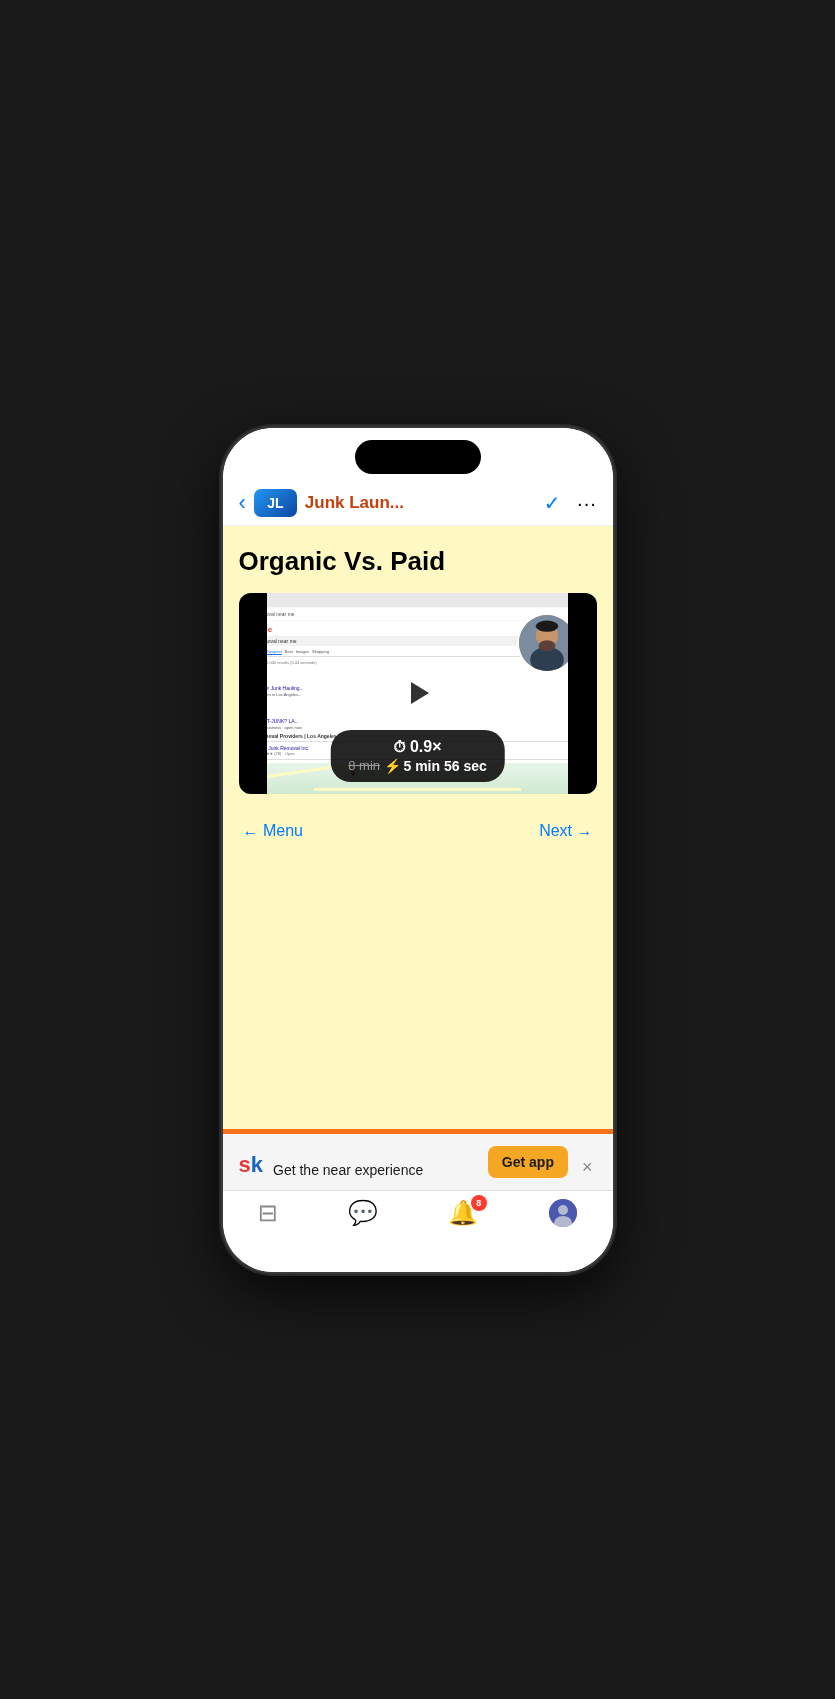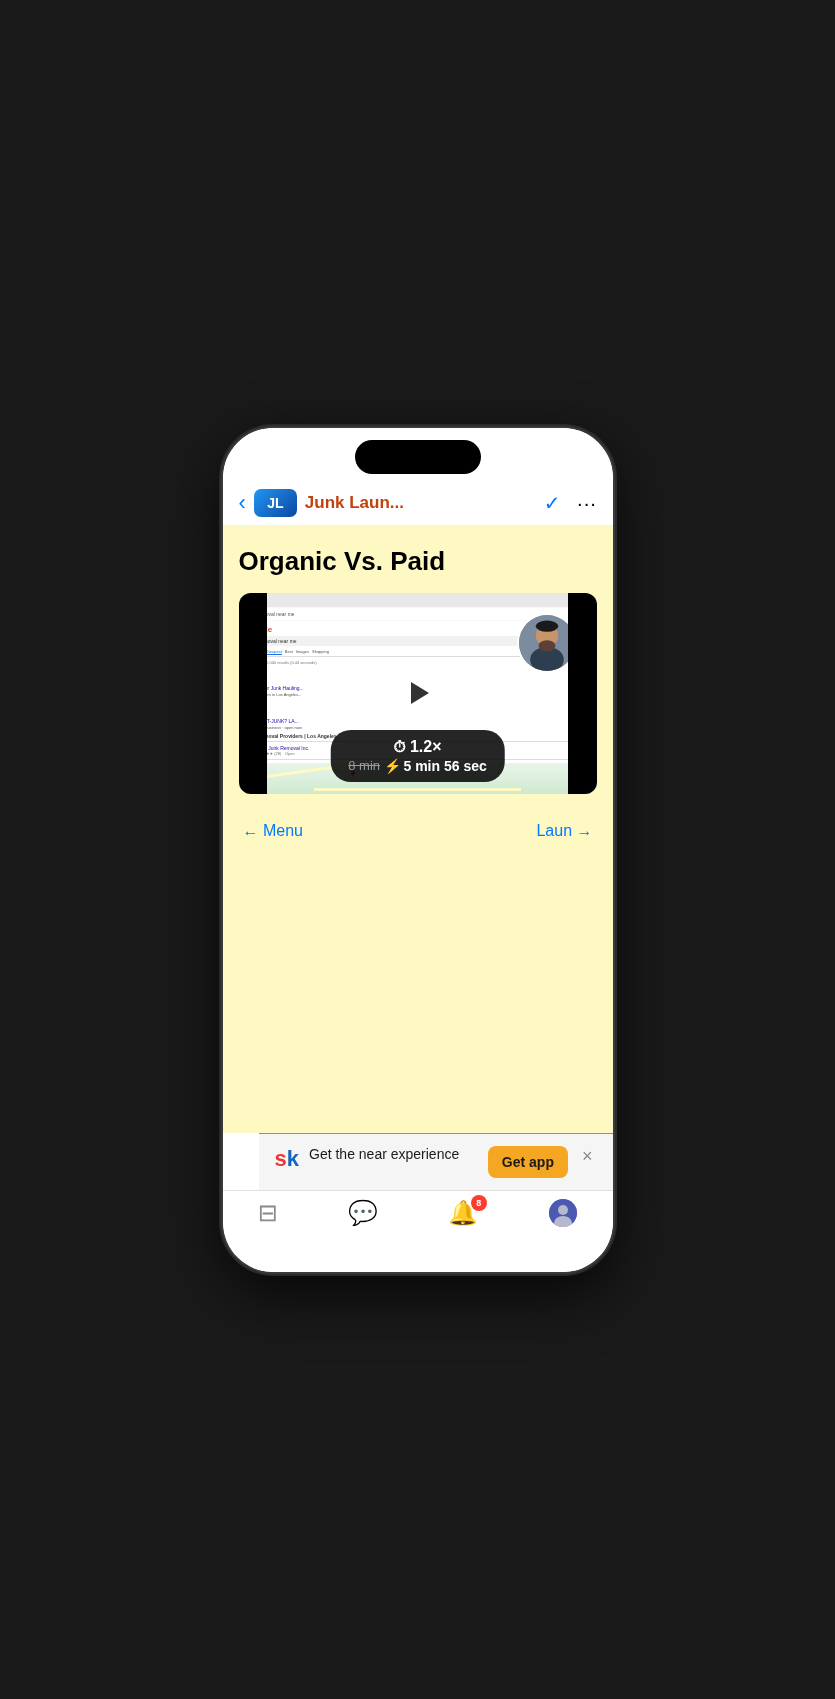--- a/index.html
+++ b/index.html
@@ -396,27 +396,26 @@
       align-items: center;
       gap: 4px;
       cursor: pointer;
       background: none;
       border: none;
     }
 
     
     .bottom-banner {
       background: #f5f5f5;
-      border-top: 1px solid #f97316;
+      border-top: 5px solid #f97316;
       padding: 12px 16px;
       display: flex;
-      align-items: flex-start;
+      align-items: flex-end;
       gap: 10px;
       flex-shrink: 0;
-      margin-left: 36px;
     }
 
     .sk-logo {
       font-size: 22px;
       font-weight: 900;
       flex-shrink: 0;
     }
 
     .sk-s { color: #e53935; }
     .sk-k { color: #1565c0; }
@@ -670,35 +669,35 @@
           </div>
         </div>
 
         <div class="play-button-overlay">
           <div class="play-triangle"></div>
         </div>
 
         <div class="speed-overlay">
           <div class="speed-value">
             <span>⏱</span>
-            <span>1.2×</span>
+            <span>0.9×</span>
           </div>
           <div class="speed-time">
             <span class="time-original">8 min</span>
             <span class="time-new">
               <span class="lightning">⚡</span>
               <span>5 min 56 sec</span>
             </span>
           </div>
         </div>
       </div>
 
       <div class="lesson-nav">
         <button class="nav-btn">← Menu</button>
-        <button class="nav-btn">Laun →</button>
+        <button class="nav-btn">Next →</button>
       </div>
 
     </div>
 
     <div class="bottom-banner">
       <div class="sk-logo">
         <span class="sk-s">s</span><span class="sk-k">k</span>
       </div>
       <span class="banner-text">Get the near experience</span>
       <button class="get-app-btn">Get app</button>

